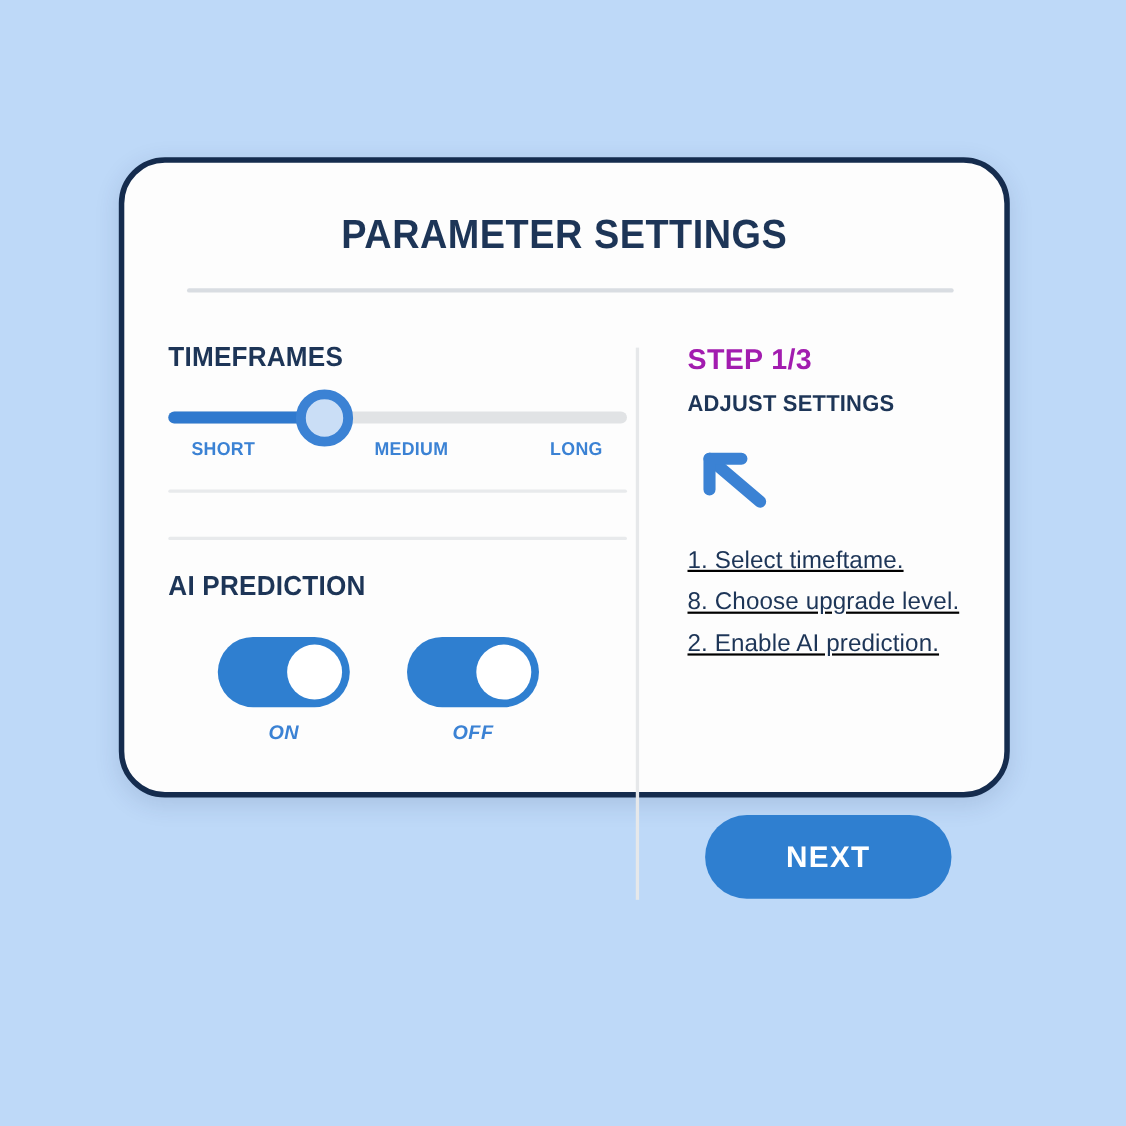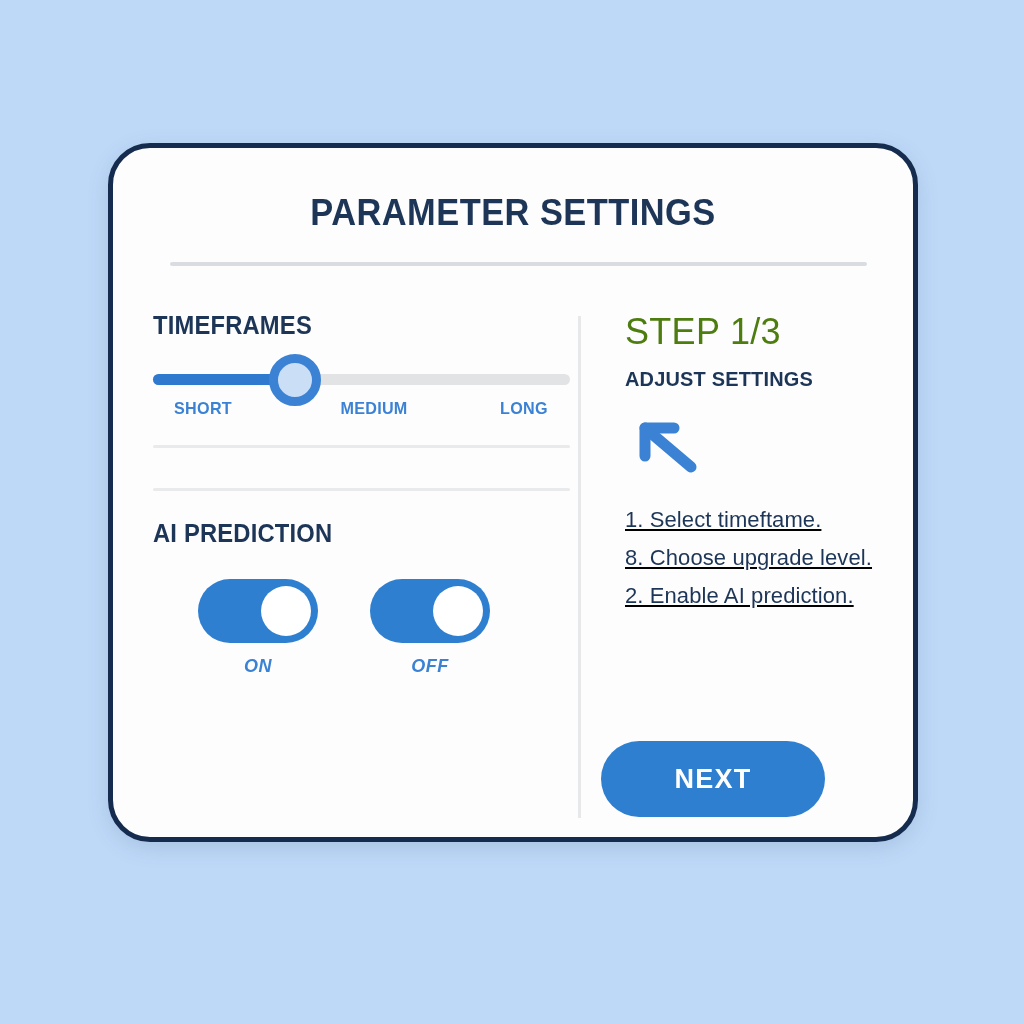--- a/index.html
+++ b/index.html
@@ -16,21 +16,21 @@
     font-family: "Liberation Sans", sans-serif;
     position: relative;
   }
 
   
   .card {
     position: absolute;
     left: 108px;
     top: 143px;
     width: 810px;
-    height: 699px;
+    height: 582px;
     background: #fdfdfd;
     border: 5px solid #152c4e;
     border-radius: 42px;
     box-shadow: 0 6px 22px rgba(30,50,90,0.13);
   }
 
   
   .card-title {
     position: absolute;
     left: 0;
@@ -179,23 +179,23 @@
   .toggle-label {
     margin-top: 13px;
     font-size: 18px;
     font-weight: 700;
     color: #3b82d4;
     letter-spacing: 0.5px;
   }
 
   
   .step-title {
-    font-size: 36px;
-    font-weight: 400;
-    color: #4d7c0f;
+    font-size: 26px;
+    font-weight: 700;
+    color: #a21caf;
     letter-spacing: 0.3px;
     white-space: nowrap;
   }
 
   .step-sub {
     margin-top: 14px;
     font-size: 21px;
     font-weight: 700;
     color: #1d3557;
     letter-spacing: 0.2px;
@@ -221,21 +221,21 @@
   .steps-list li {
     font-size: 22px;
     color: #1d3557;
     margin-bottom: 12px;
     white-space: nowrap;
     letter-spacing: 0.1px;
   }
 
   .next-button {
     position: absolute;
-    left: 488px;
+    left: 528px;
     top: 593px;
     width: 224px;
     height: 76px;
     border: none;
     border-radius: 38px;
     background: #2f7fd0;
     color: #ffffff;
     font-size: 27px;
     font-weight: 700;
     letter-spacing: 1.2px;

